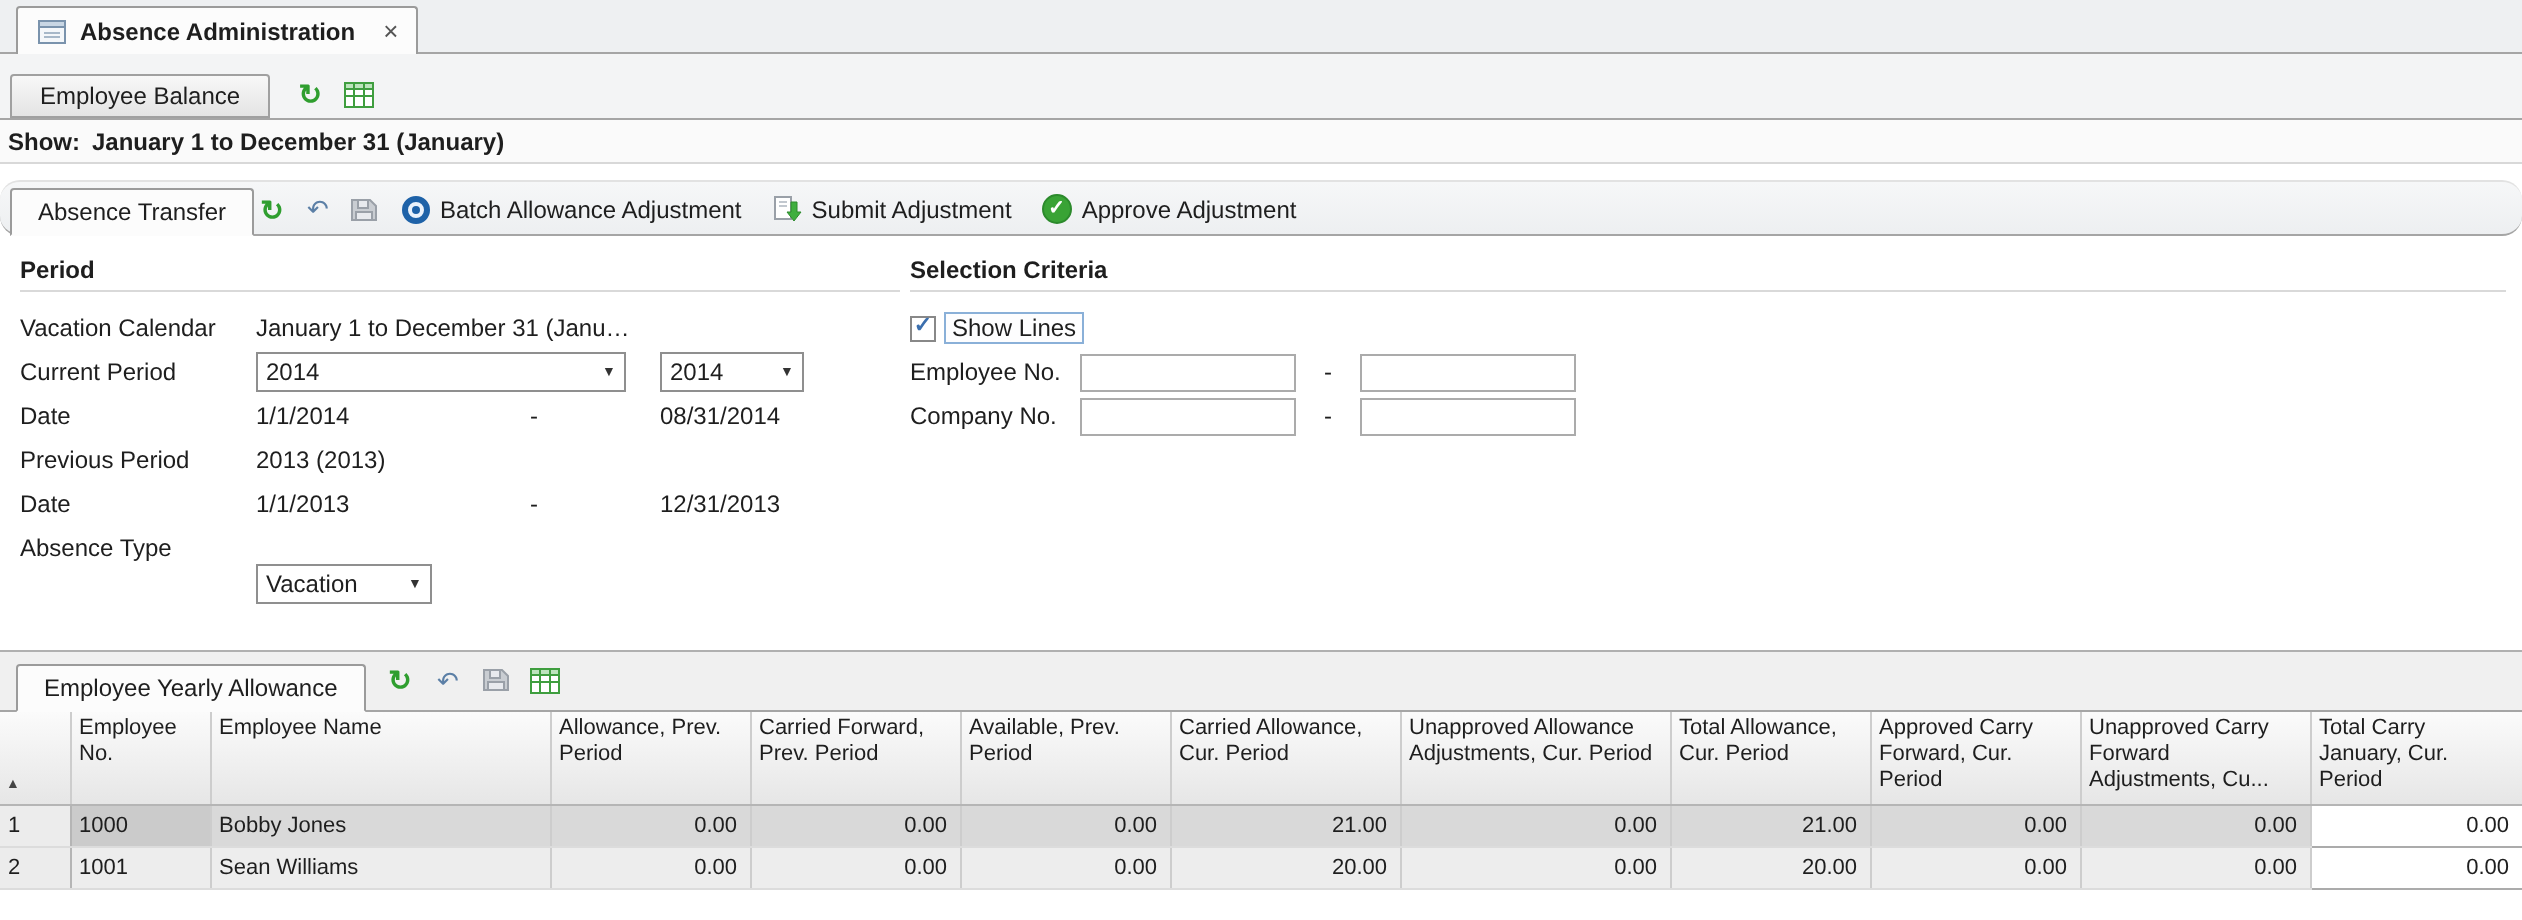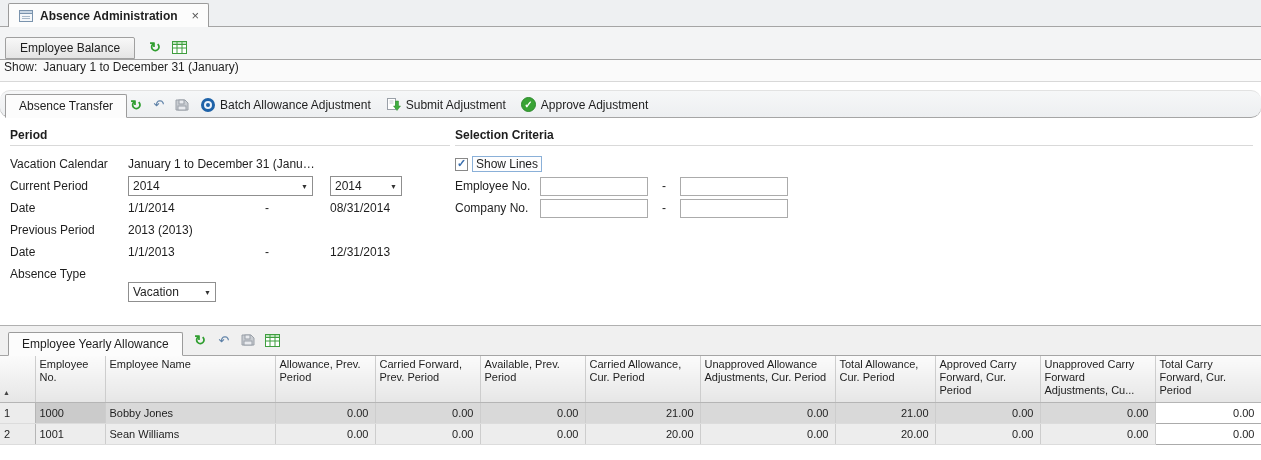--- a/index.html
+++ b/index.html
@@ -42,21 +42,21 @@
     margin-bottom:-1px; font-weight:bold; z-index:2; position:relative;
   }
   .bar-icons { display:flex; align-items:center; gap:8px; margin:0 0 4px 10px; }
   .icon-btn { display:inline-flex; align-items:center; justify-content:center; min-width:16px; height:16px; cursor:default; }
   .glyph-refresh { color:#2f9e2f; font-weight:bold; font-size:14px; line-height:1; }
   .glyph-undo   { color:#5b7fa6; font-size:13px; line-height:1; }
 
   
   .show-bar {
     height:22px; background:#fafafa; border-bottom:1px solid #d8d8d8;
-    display:flex; padding-left:4px; gap:6px;
+    display:flex; align-items:center; padding-left:4px; gap:6px;font-weight:bold;
   }
 
   .gap8 { height:8px; background:#fff; }
 
   
   .toolbar {
     position:relative; height:28px;
     background:linear-gradient(#f6f7f8,#edeff1);
     border-top:1px solid #e2e2e2; border-bottom:1px solid #a5a5a5;border-radius:10px;
   }
@@ -343,21 +343,21 @@
             <th>Employee No.</th>
             <th>Employee Name</th>
             <th>Allowance, Prev. Period</th>
             <th>Carried Forward, Prev. Period</th>
             <th>Available, Prev. Period</th>
             <th>Carried Allowance, Cur. Period</th>
             <th>Unapproved Allowance Adjustments, Cur. Period</th>
             <th>Total Allowance, Cur. Period</th>
             <th>Approved Carry Forward, Cur. Period</th>
             <th>Unapproved Carry Forward Adjustments, Cu...</th>
-            <th>Total Carry Forward, Cur. Period</th>
+            <th>Total Carry January, Cur. Period</th>
           </tr>
         </thead>
         <tbody>
           <tr class="sel">
             <td class="rownum">1</td>
             <td class="cell-id">1000</td>
             <td>Bobby Jones</td>
             <td class="num">0.00</td>
             <td class="num">0.00</td>
             <td class="num">0.00</td>

